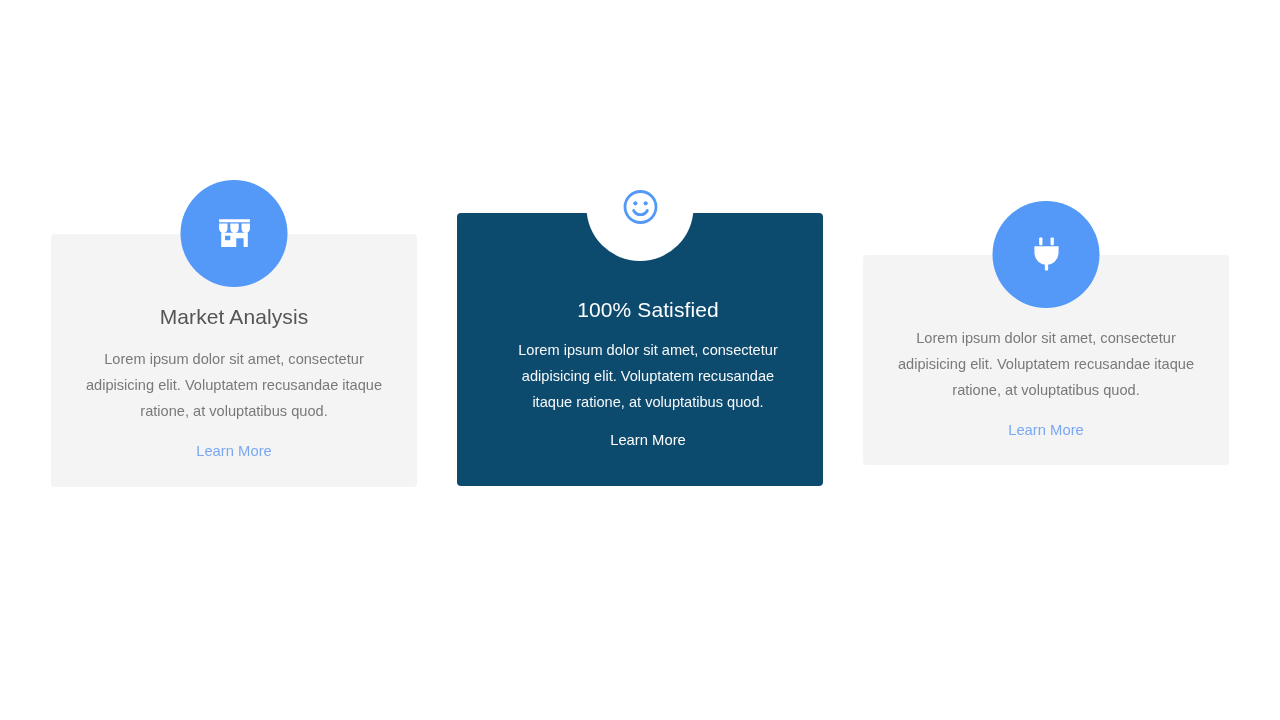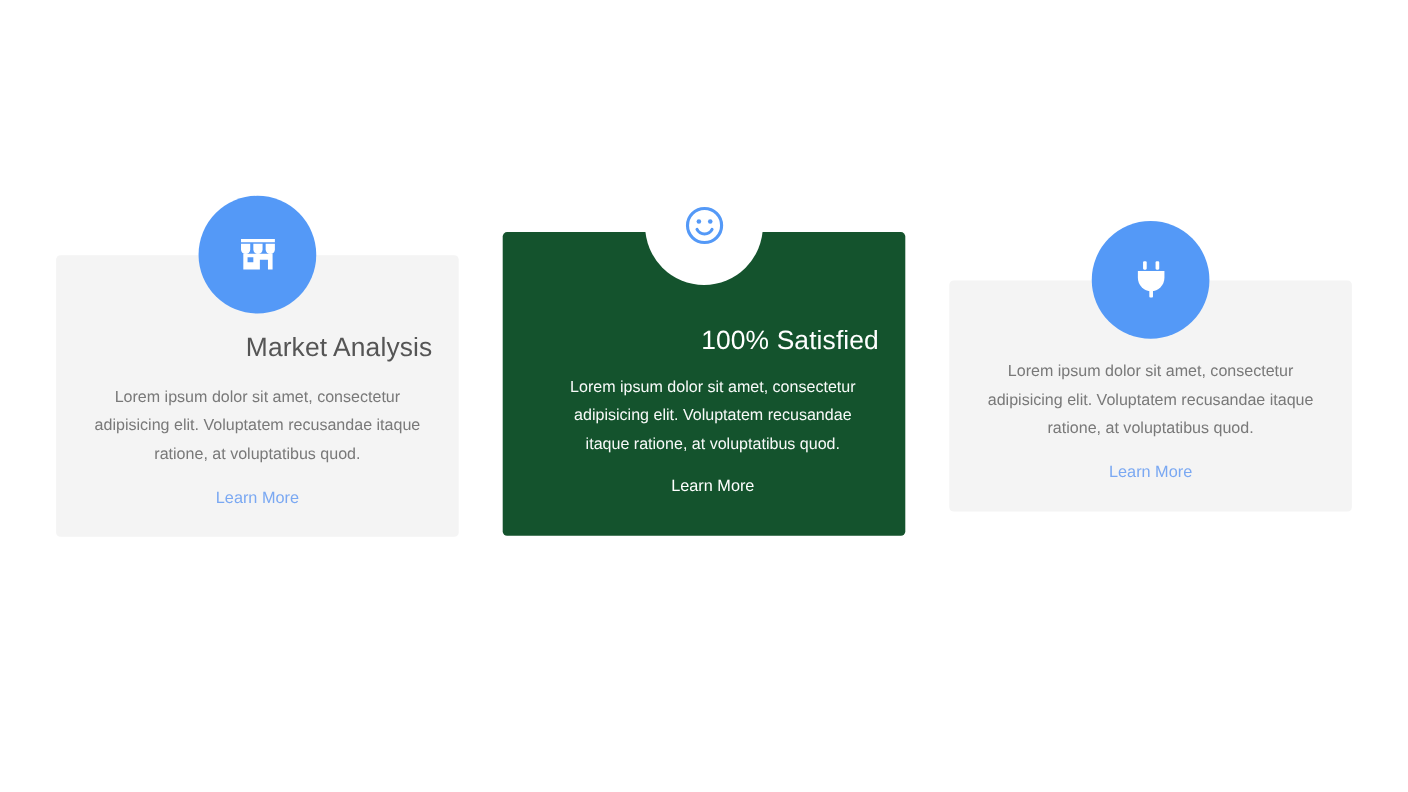--- a/index.html
+++ b/index.html
@@ -38,21 +38,21 @@
     width: 366px;
     box-sizing: border-box;
     background: #f4f4f4;
     border-radius: 4px;
     padding: 70px 24px 26px 24px;
     text-align: center;
     margin-top: 0;
   }
 
   .card.featured {
-    background: #14532d;
+    background: #0c4a6e;
     padding-top: 84px;
     padding-bottom: 36px;
     margin-top: -22px;
     padding-left: 40px;
   }
 
   .icon-badge {
     position: absolute;
     left: 50%;
     transform: translateX(-50%);
@@ -70,27 +70,26 @@
   .card.featured .icon-badge {
     background: #ffffff;
     top: -59px;
   }
 
   .icon-badge svg {
     display: block;
   }
 
   .card-title {
-    font-size: 24px;
+    font-size: 21px;
     font-weight: 400;
     color: #555555;
     margin: 0 0 16px 0;
     line-height: 1.25;
     letter-spacing: 0.1px;
-    text-align: right;
   }
 
   .card.featured .card-title {
     color: #ffffff;
     margin-bottom: 14px;
   }
 
   .card-desc {
     font-size: 14.6px;
     color: #797979;

